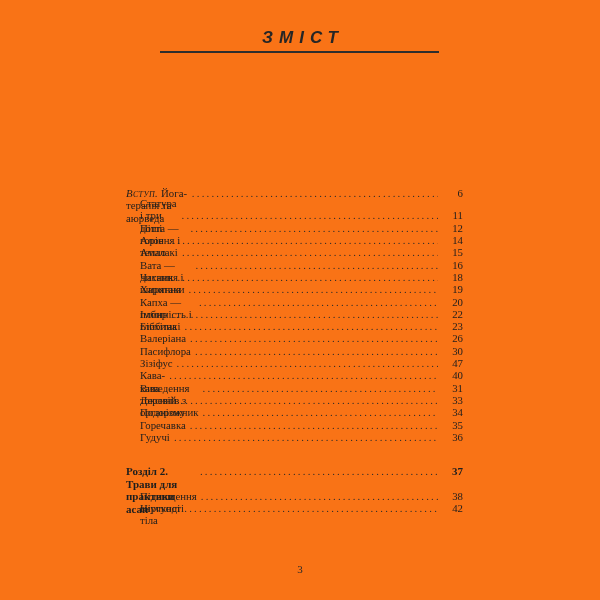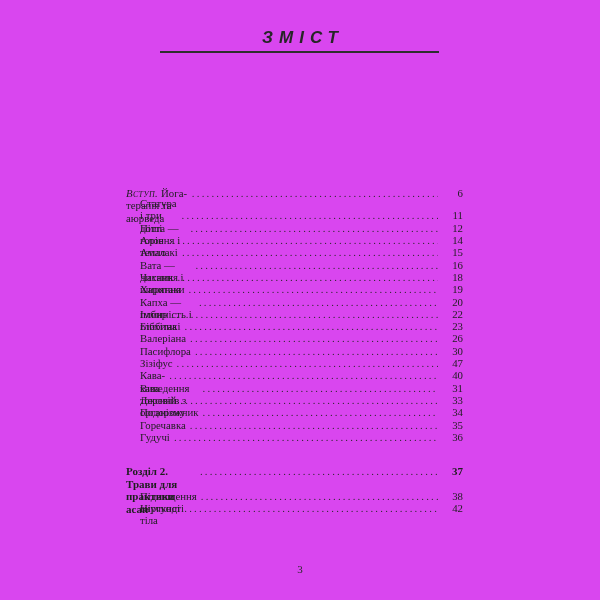--- a/index.html
+++ b/index.html
@@ -1,20 +1,20 @@
 <!DOCTYPE html>
 <html><head>
 <meta charset="utf-8">
 <style>
   html, body { margin:0; padding:0; }
   body {
     width:600px; height:600px; background:#ffffff;
     font-family:"Liberation Serif", serif; color:#1e1e1e;
   }
-  .sheet { position:relative; width:600px; height:600px; background:#d946ef; overflow:hidden; }
+  .sheet { position:relative; width:600px; height:600px; background:#f97316; overflow:hidden; }
 
   .title {
     position:absolute; top:28px; left:0; width:100%;
     text-align:center;
     font-family:"Liberation Sans", sans-serif;
     font-style:italic; font-weight:bold;
     font-size:17px; letter-spacing:6px; text-indent:6px;
     color:#262626;
   }
   .rule { position:absolute; top:51px; left:160px; width:279px; height:2px; background:#2e2e2e; }

